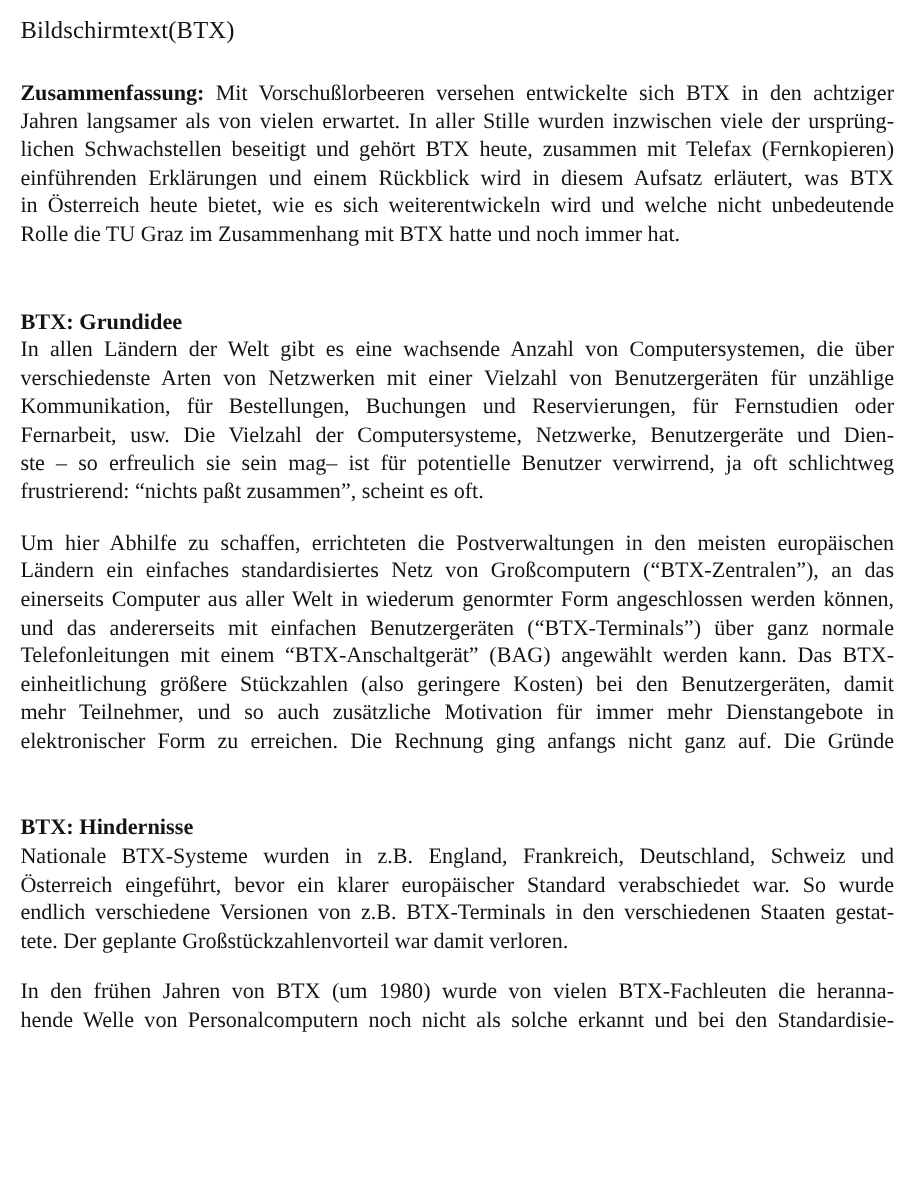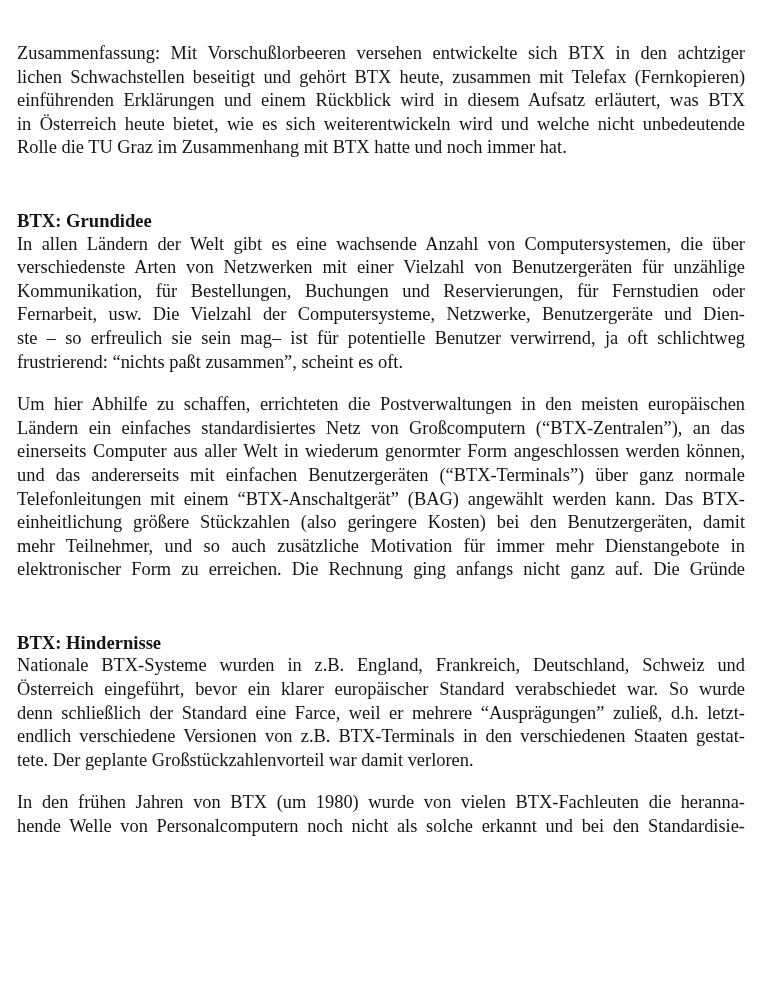--- a/index.html
+++ b/index.html
@@ -49,21 +49,21 @@
     font-size: 18.4px;
     line-height: 23.6px;
     text-align: justify;
     text-justify: inter-word;
     margin: 0 0 8px 0;
     hyphens: none;
   }
   .para:last-child { margin-bottom: 0; }
 
   .para .lead {
-    font-weight: normal;
+    font-weight: bold;
   }
 
   
   .line {
     display: block;
     white-space: pre;
   }
   .line.just {
     text-align: justify;
     text-align-last: justify;
@@ -80,24 +80,26 @@
   .block-gap-section  { height: 25px; }
   .block-gap-para     { height: 11px; }
 </style>
 </head>
 <body>
 
 <div class="page">
   <div class="content">
 
     <div class="title-block">
+      <div class="doc-title">Bildschirmtext(BTX)</div>
     </div>
 
     <div class="para">
       <span class="line just"><span class="lead">Zusammenfassung:</span><span> Mit Vorschußlorbeeren versehen entwickelte sich BTX in den achtziger</span></span>
+      <span class="line just">Jahren langsamer als von vielen erwartet. In aller Stille wurden inzwischen viele der ursprüng-</span>
       <span class="line just">lichen Schwachstellen beseitigt und gehört BTX heute, zusammen mit Telefax (Fernkopieren)</span>
       <span class="line just">einführenden Erklärungen und einem Rückblick wird in diesem Aufsatz erläutert, was BTX</span>
       <span class="line just">in Österreich heute bietet, wie es sich weiterentwickeln wird und welche nicht unbedeutende</span>
       <span class="line">Rolle die TU Graz im Zusammenhang mit BTX hatte und noch immer hat.</span>
     </div>
 
     <div class="block-gap-section"></div>
 
     <div class="section-heading">BTX: Grundidee</div>
 
@@ -123,21 +125,20 @@
       <span class="line just">elektronischer Form zu erreichen. Die Rechnung ging anfangs nicht ganz auf. Die Gründe</span>
     </div>
 
     <div class="block-gap-section"></div>
 
     <div class="section-heading">BTX: Hindernisse</div>
 
     <div class="para">
       <span class="line just">Nationale BTX-Systeme wurden in z.B. England, Frankreich, Deutschland, Schweiz und</span>
       <span class="line just">Österreich eingeführt, bevor ein klarer europäischer Standard verabschiedet war. So wurde</span>
-      <span class="line just">denn schließlich der Standard eine Farce, weil er mehrere “Ausprägungen” zuließ, d.h. letzt-</span>
       <span class="line just">endlich verschiedene Versionen von z.B. BTX-Terminals in den verschiedenen Staaten gestat-</span>
       <span class="line">tete. Der geplante Großstückzahlenvorteil war damit verloren.</span>
     </div>
 
     <div class="block-gap-para"></div>
 
     <div class="para">
       <span class="line just">In den frühen Jahren von BTX (um 1980) wurde von vielen BTX-Fachleuten die heranna-</span>
       <span class="line just">hende Welle von Personalcomputern noch nicht als solche erkannt und bei den Standardisie-</span>
 

